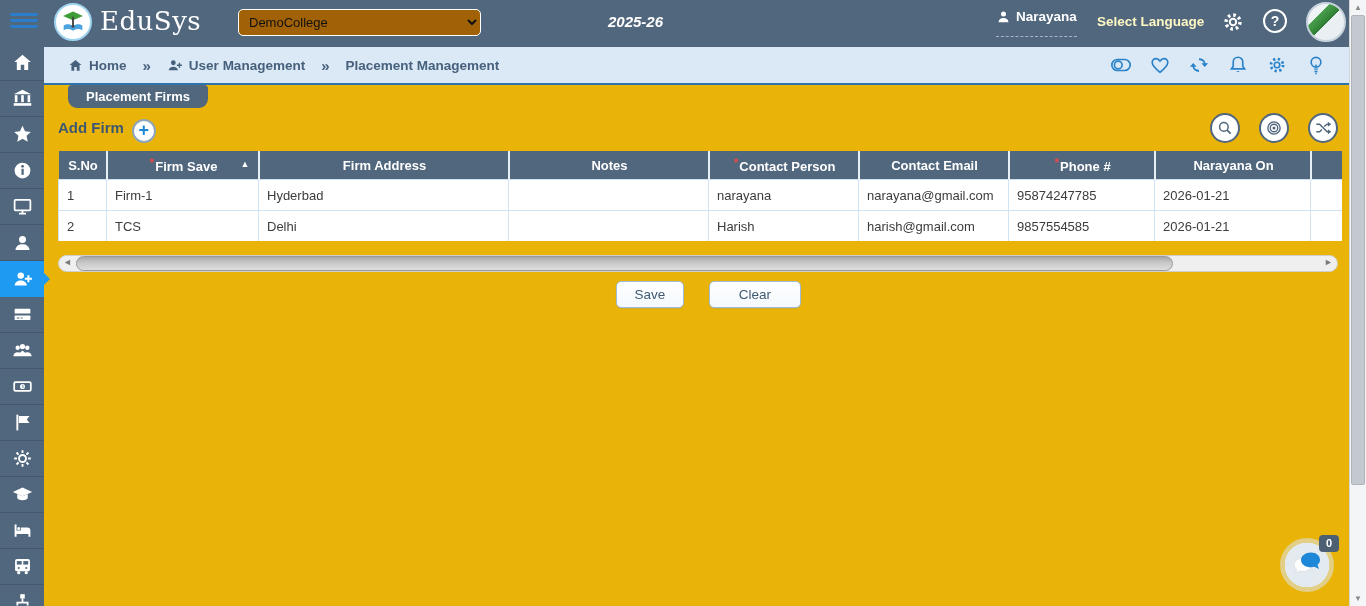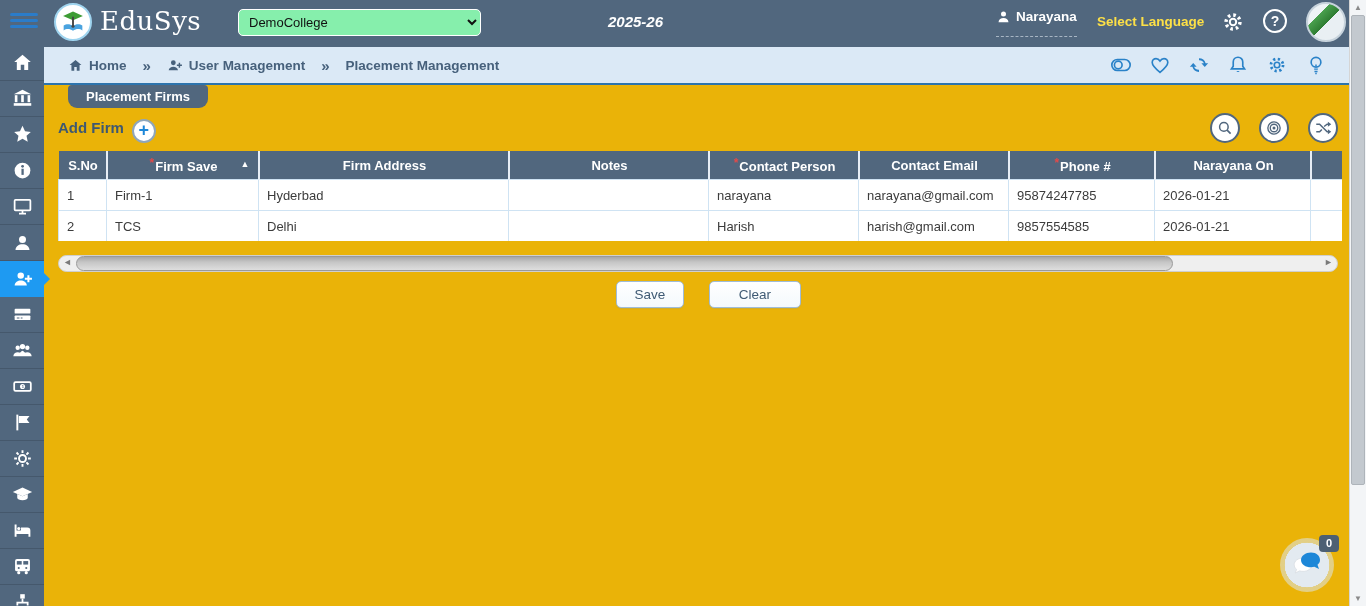--- a/index.html
+++ b/index.html
@@ -8,25 +8,25 @@
 
   
   .header{position:absolute;left:0;top:0;width:1366px;height:45px;background:#51677e;z-index:20}
   .burger{position:absolute;left:10px;top:13px;width:28px;height:19px;cursor:pointer}
   .burger i{display:block;height:3px;margin-bottom:3px;background:#2b7cc9;border-radius:2px}
   .logo{position:absolute;left:54px;top:3px;width:38px;height:38px;border-radius:50%;
         background:#fff;border:2px solid #9fd4ef;box-sizing:border-box;display:flex;align-items:center;justify-content:center}
   .brand{position:absolute;left:100px;top:6px;color:#fff;font-family:"DejaVu Serif","Liberation Serif",serif;
          font-size:26px;letter-spacing:.5px}
   .college{position:absolute;left:238px;top:9px;width:243px;height:27px;font-size:13px;
-           border-radius:5px;border:1px solid #fff;padding:0 6px;color:#111;background:#86efac}
+           border-radius:5px;border:1px solid #fff;padding:0 6px;color:#111;background:#a16207}
   .year{position:absolute;left:608px;top:13px;color:#fff;font-size:15px;font-weight:bold;font-style:italic}
   .userchip{position:absolute;left:996px;top:9px;color:#fff;font-size:13.5px;font-weight:bold;
             display:flex;align-items:center;gap:5px;padding-bottom:12px;border-bottom:1px dashed #a8b6c4;cursor:pointer}
-  .lang{position:absolute;left:1097px;top:14px;color:#fde047;font-size:13.5px;font-weight:bold;cursor:pointer}
+  .lang{position:absolute;left:1097px;top:14px;color:#fef9c3;font-size:13.5px;font-weight:bold;cursor:pointer}
   .hicon{position:absolute;top:10px;width:24px;height:24px;cursor:pointer}
   .help{position:absolute;left:1263px;top:9px;width:24px;height:24px;border:2px solid #fff;border-radius:50%;
         box-sizing:border-box;color:#fff;font-size:14px;font-weight:bold;text-align:center;line-height:20px;cursor:pointer}
   .avatar{position:absolute;left:1306px;top:2px;width:40px;height:40px;border-radius:50%;box-sizing:border-box;
           border:2px solid #c7d3dc;background:linear-gradient(135deg,#eef3f6 30%,#49a04e 30%,#2e7d32 52%,#e9eff3 52%);cursor:pointer}
 
   
   .sidebar{position:absolute;left:0;top:45px;width:44px;height:561px;background:#51677e;z-index:15}
   .side-item{height:35px;border-bottom:1px solid rgba(0,0,0,.14);display:flex;align-items:center;justify-content:center;position:relative;cursor:pointer}
   .side-item svg{width:21px;height:21px}

